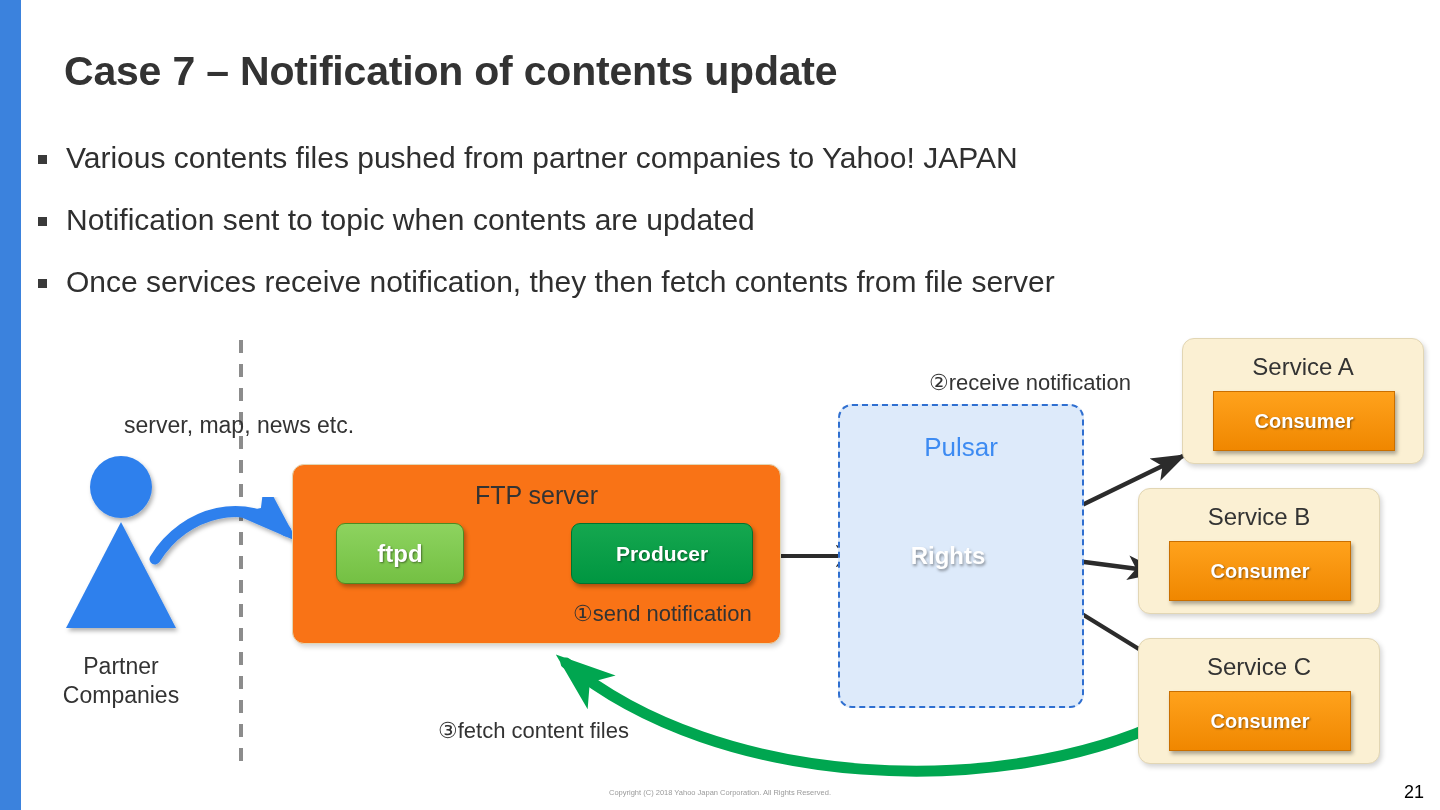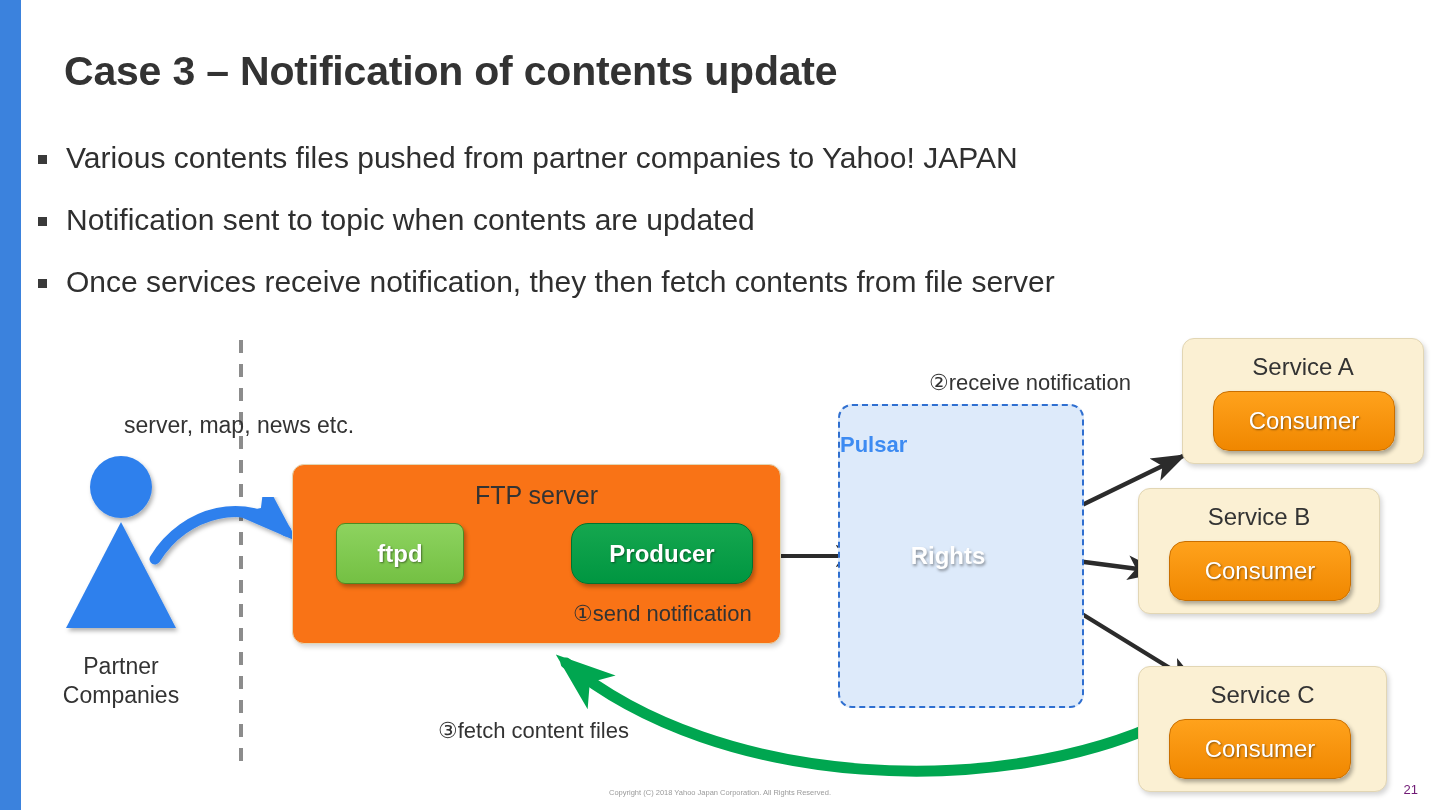--- a/index.html
+++ b/index.html
@@ -59,84 +59,84 @@
     background:linear-gradient(#8dd35f,#74c043);
     border:1px solid #4b8b22;border-radius:9px;
     box-shadow:2px 3px 4px rgba(0,0,0,0.3);
     display:flex;align-items:center;justify-content:center;
     color:#ffffff;font-size:24px;font-weight:bold;
     text-shadow:1px 1px 2px rgba(0,0,0,0.45);
   }
   .producer-box{
     position:absolute;left:278px;top:58px;width:180px;height:59px;
     background:linear-gradient(#15a74f,#009641);
-    border:1px solid #00732f;border-radius:17px;
+    border:1px solid #00732f;border-radius:9px;
     box-shadow:2px 3px 4px rgba(0,0,0,0.3);
     display:flex;align-items:center;justify-content:center;
-    color:#ffffff;font-size:24px;font-weight:bold;
+    color:#ffffff;font-size:21px;font-weight:bold;
     text-shadow:1px 1px 2px rgba(0,0,0,0.45);
   }
 
   .pulsar-box{
     position:absolute;left:838px;top:404px;width:242px;height:300px;
     background:#ddeafa;border:2px dashed #2f6fd0;border-radius:14px;
   }
   .pulsar-title{
-    position:absolute;left:0;top:26px;width:242px;
-    font-size:22px;font-weight:bold;color:#3d8bf2;
+    position:absolute;left:0;top:26px;width:242px;text-align:center;
+    font-size:26px;font-weight:normal;color:#3d8bf2;
   }
   .topic-label{
     position:absolute;left:873px;top:507px;width:150px;height:97px;
     display:flex;align-items:center;justify-content:center;
     color:#fff;font-size:24px;font-weight:bold;
     text-shadow:1px 2px 3px rgba(0,0,0,0.4);
   }
 
   .service-box{
     position:absolute;background:#fbf0d3;border:1px solid #e2d6b4;border-radius:12px;
     box-shadow:2px 3px 5px rgba(0,0,0,0.17);
   }
   .service-title{
     position:absolute;left:0;top:14px;width:100%;text-align:center;
     font-size:24px;color:#333;
   }
   .consumer-box{
     position:absolute;height:58px;
     background:linear-gradient(#ffa21c,#f08700);
-    border:1px solid #c96f00;border-radius:16px;
+    border:1px solid #c96f00;border-radius:0;
     box-shadow:2px 3px 4px rgba(0,0,0,0.32);
     display:flex;align-items:center;justify-content:center;
-    color:#ffffff;font-size:24px;font-weight:normal;
+    color:#ffffff;font-size:20px;font-weight:bold;
     text-shadow:1px 1px 2px rgba(0,0,0,0.45);
   }
 
   #svcA{left:1182px;top:338px;width:240px;height:124px;}
   #svcA .consumer-box{left:30px;top:52px;width:180px;}
   #svcB{left:1138px;top:488px;width:240px;height:124px;}
   #svcB .consumer-box{left:30px;top:52px;width:180px;}
-  #svcC{left:1138px;top:666px;width:240px;height:124px;padding-left:7px;}
+  #svcC{left:1138px;top:638px;width:240px;height:124px;}
   #svcC .consumer-box{left:30px;top:52px;width:180px;}
 
   .copyright{
     position:absolute;left:0;top:788px;width:1440px;text-align:center;
     font-size:7.5px;color:#9a9a9a;
   }
   .page-number{
-    position:absolute;right:22px;top:782px;
-    font-size:13px;color:#701a75;
+    position:absolute;right:16px;top:782px;
+    font-size:18px;color:#000000;
   }
 </style>
 </head>
 <body>
 
 <div id="slide">
 
   <div class="accent-bar"></div>
 
-  <div class="slide-title">Case 3 – Notification of contents update</div>
+  <div class="slide-title">Case 7 – Notification of contents update</div>
 
   <div class="bullets">
     <div class="bullet-row">
       <span class="bullet-marker"></span>
       <span class="bullet-text">Various contents files pushed from partner companies to Yahoo! JAPAN</span>
     </div>
     <div class="bullet-row">
       <span class="bullet-marker"></span>
       <span class="bullet-text">Notification sent to topic when contents are updated</span>
     </div>

